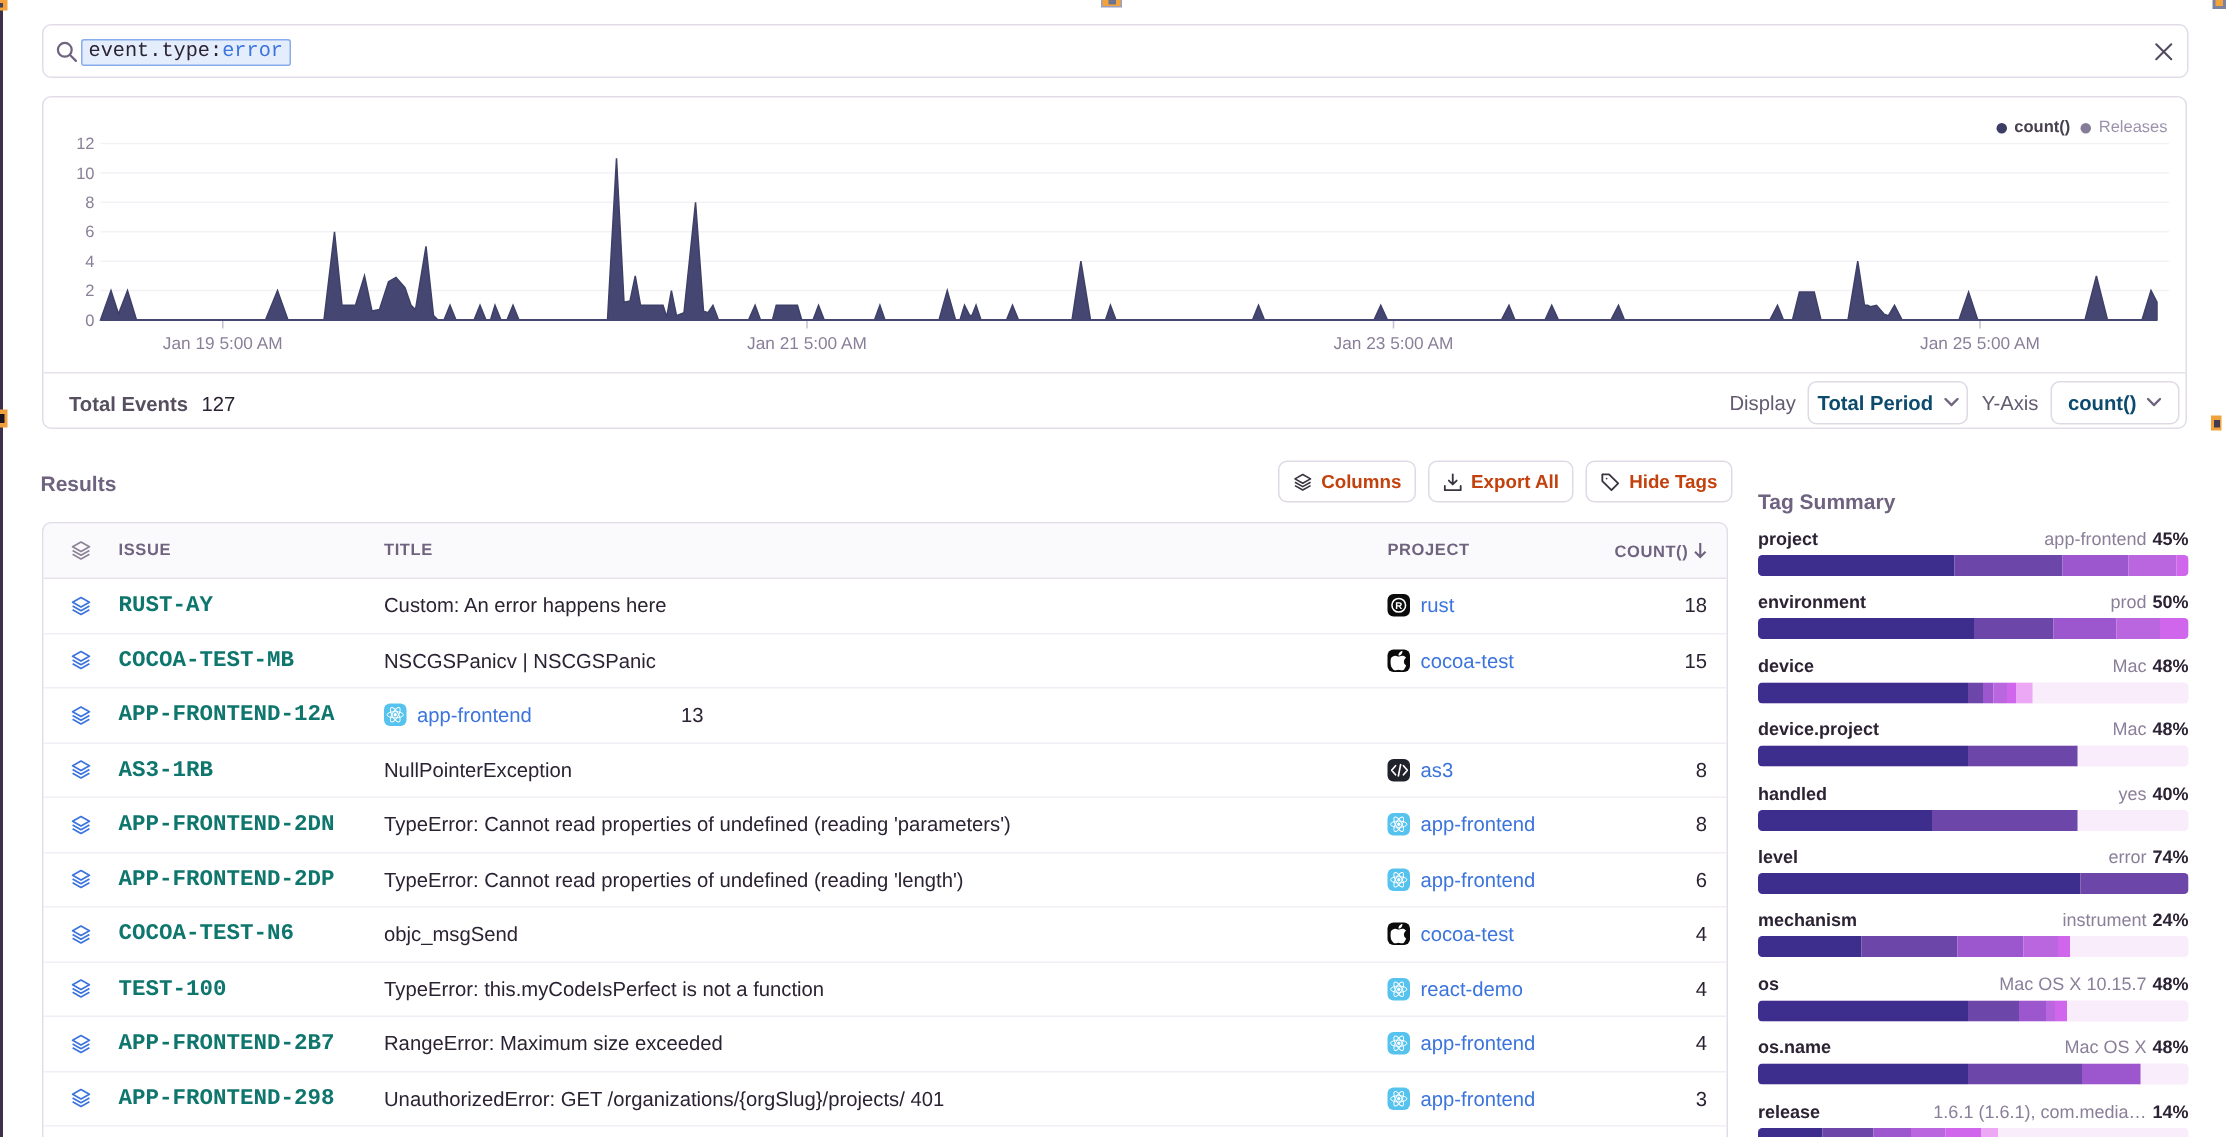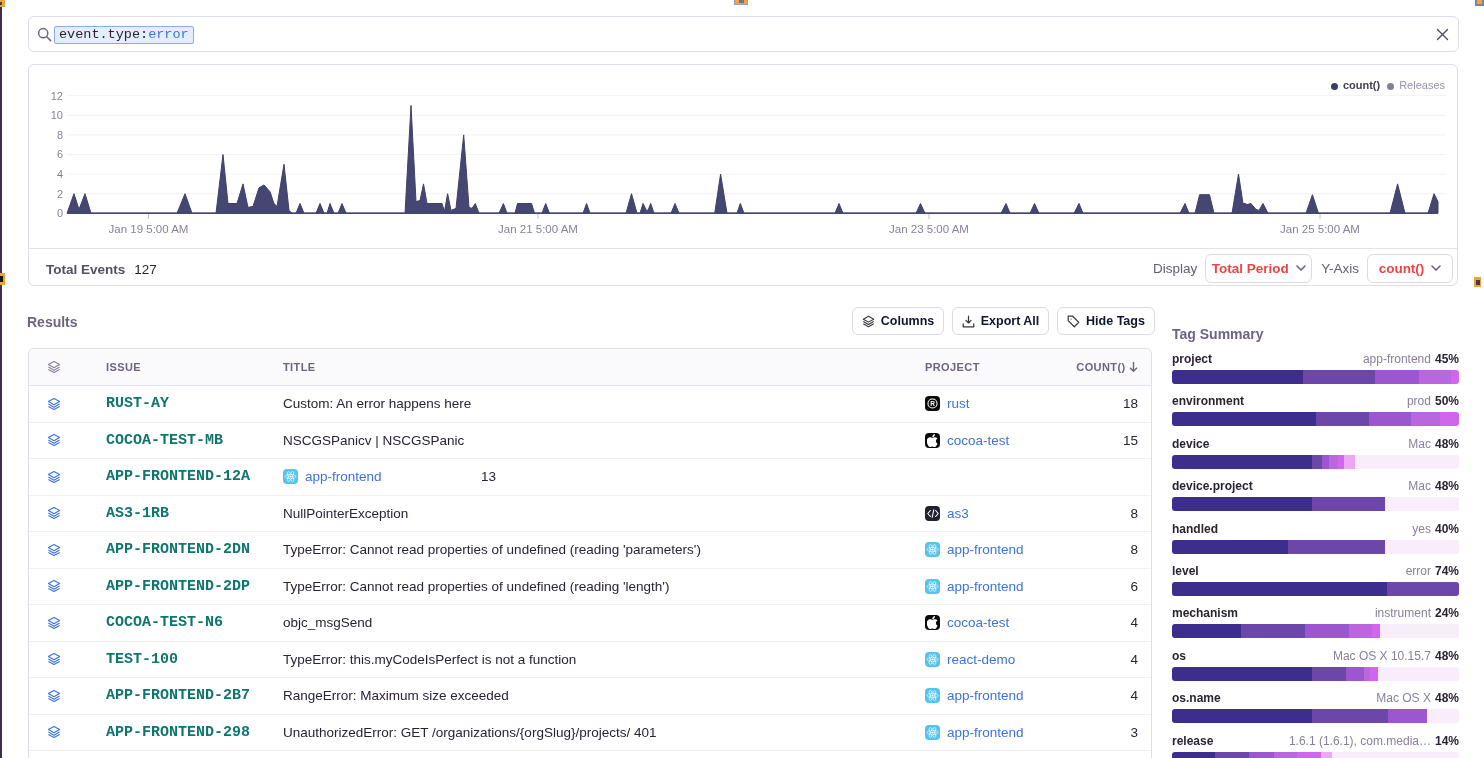--- a/index.html
+++ b/index.html
@@ -13,34 +13,34 @@
   #search .token .err { color:#3C74DD; }
   
   #chartpanel { left:28px; top:64px; width:1430px; height:222px; }
   #legend { position:absolute; top:14px; right:12px; font-size:11px; color:#494157; display:flex; align-items:center; gap:7px; }
   #legend .dot { width:7px; height:7px; border-radius:50%; display:inline-block; margin-right:5px; vertical-align:-1px;}
   #chartfooter { position:absolute; left:0; right:0; top:183px; bottom:0; border-top:1px solid #E7E1EC; }
   #chartfooter .te { position:absolute; left:17px; top:13px; font-size:13.5px; color:#564F5F; font-weight:bold; }
   #chartfooter .te b { font-weight:normal; color:#2B2233; margin-left:9px; }
   #chartctrl { position:absolute; right:4px; top:4px; height:30px; display:flex; align-items:center; }
   #chartctrl .lbl { font-size:13.5px; color:#645B70; margin-right:8px; }
-  .dd { height:29px; white-space:nowrap; border:1px solid #DFD9E5; border-radius:6px; background:#fff; display:flex; align-items:center; font-size:13.5px; font-weight:bold; color:#ef4444; padding:0 11px; }
+  .dd { height:29px; white-space:nowrap; border:1px solid #DFD9E5; border-radius:6px; background:#fff; display:flex; align-items:center; font-size:13.5px; font-weight:bold; color:#0c4a6e; padding:0 11px; }
   .dd svg { margin-left:7px; }
   
   #results-label { position:absolute; left:27px; top:314px; font-size:14px; font-weight:bold; color:#6F6380; }
   #rbuttons { position:absolute; top:307px; left:852px; display:flex; gap:8px; }
-  .btn { height:28px; white-space:nowrap; justify-content:center; border:1px solid #DFD9E5; border-radius:6px; background:#fff; display:flex; align-items:center; font-size:12.5px; font-weight:bold; color:#0f172a; padding:0 9px; }
+  .btn { height:28px; white-space:nowrap; justify-content:center; border:1px solid #DFD9E5; border-radius:6px; background:#fff; display:flex; align-items:center; font-size:12.5px; font-weight:bold; color:#c2410c; padding:0 9px; }
   .btn svg { margin-right:6px; flex:none; }
   .dd svg { flex:none; }
   
   #table { left:28px; top:348px; width:1124px; height:420px; border-bottom:none; border-radius:6px 6px 0 0; overflow:hidden; }
   #thead { height:37px; background:#FAFAFC; border-bottom:1px solid #E7E1EC; display:flex; align-items:center; font-size:11px; font-weight:bold; color:#6F6380; letter-spacing:0.4px; }
   .trow { height:36.5px; border-bottom:1px solid #F2EEF5; display:flex; align-items:center; font-size:13.5px; color:#2B2233; }
   .c-icon { width:50px; flex:none; padding-left:18px; display:flex; align-items:center; }
-  .c-issue { width:177px; flex:none;margin-left:27px; }
+  .c-issue { width:177px; flex:none; }
   .c-title { flex:1; }
   .c-proj { width:136px; white-space:nowrap; flex:none; display:flex; align-items:center; }
   .c-count { width:90px; white-space:nowrap; flex:none; text-align:right; padding-right:13px; }
   .blue { color:#3C74DD; }
   .issueid { font-family:"Liberation Mono", monospace; font-size:15px; color:#0f766e;font-weight:bold; }
   .pico { width:15px; height:15px; border-radius:4px; flex:none; margin-right:7px; display:flex; align-items:center; justify-content:center; }
   
   #tags { position:absolute; left:1172px; top:326px; width:287px; }
   #tags h3 { font-size:14px; font-weight:bold; color:#6F6380; margin-bottom:12px; }
   .tg { position:absolute; left:0; width:287px; }

